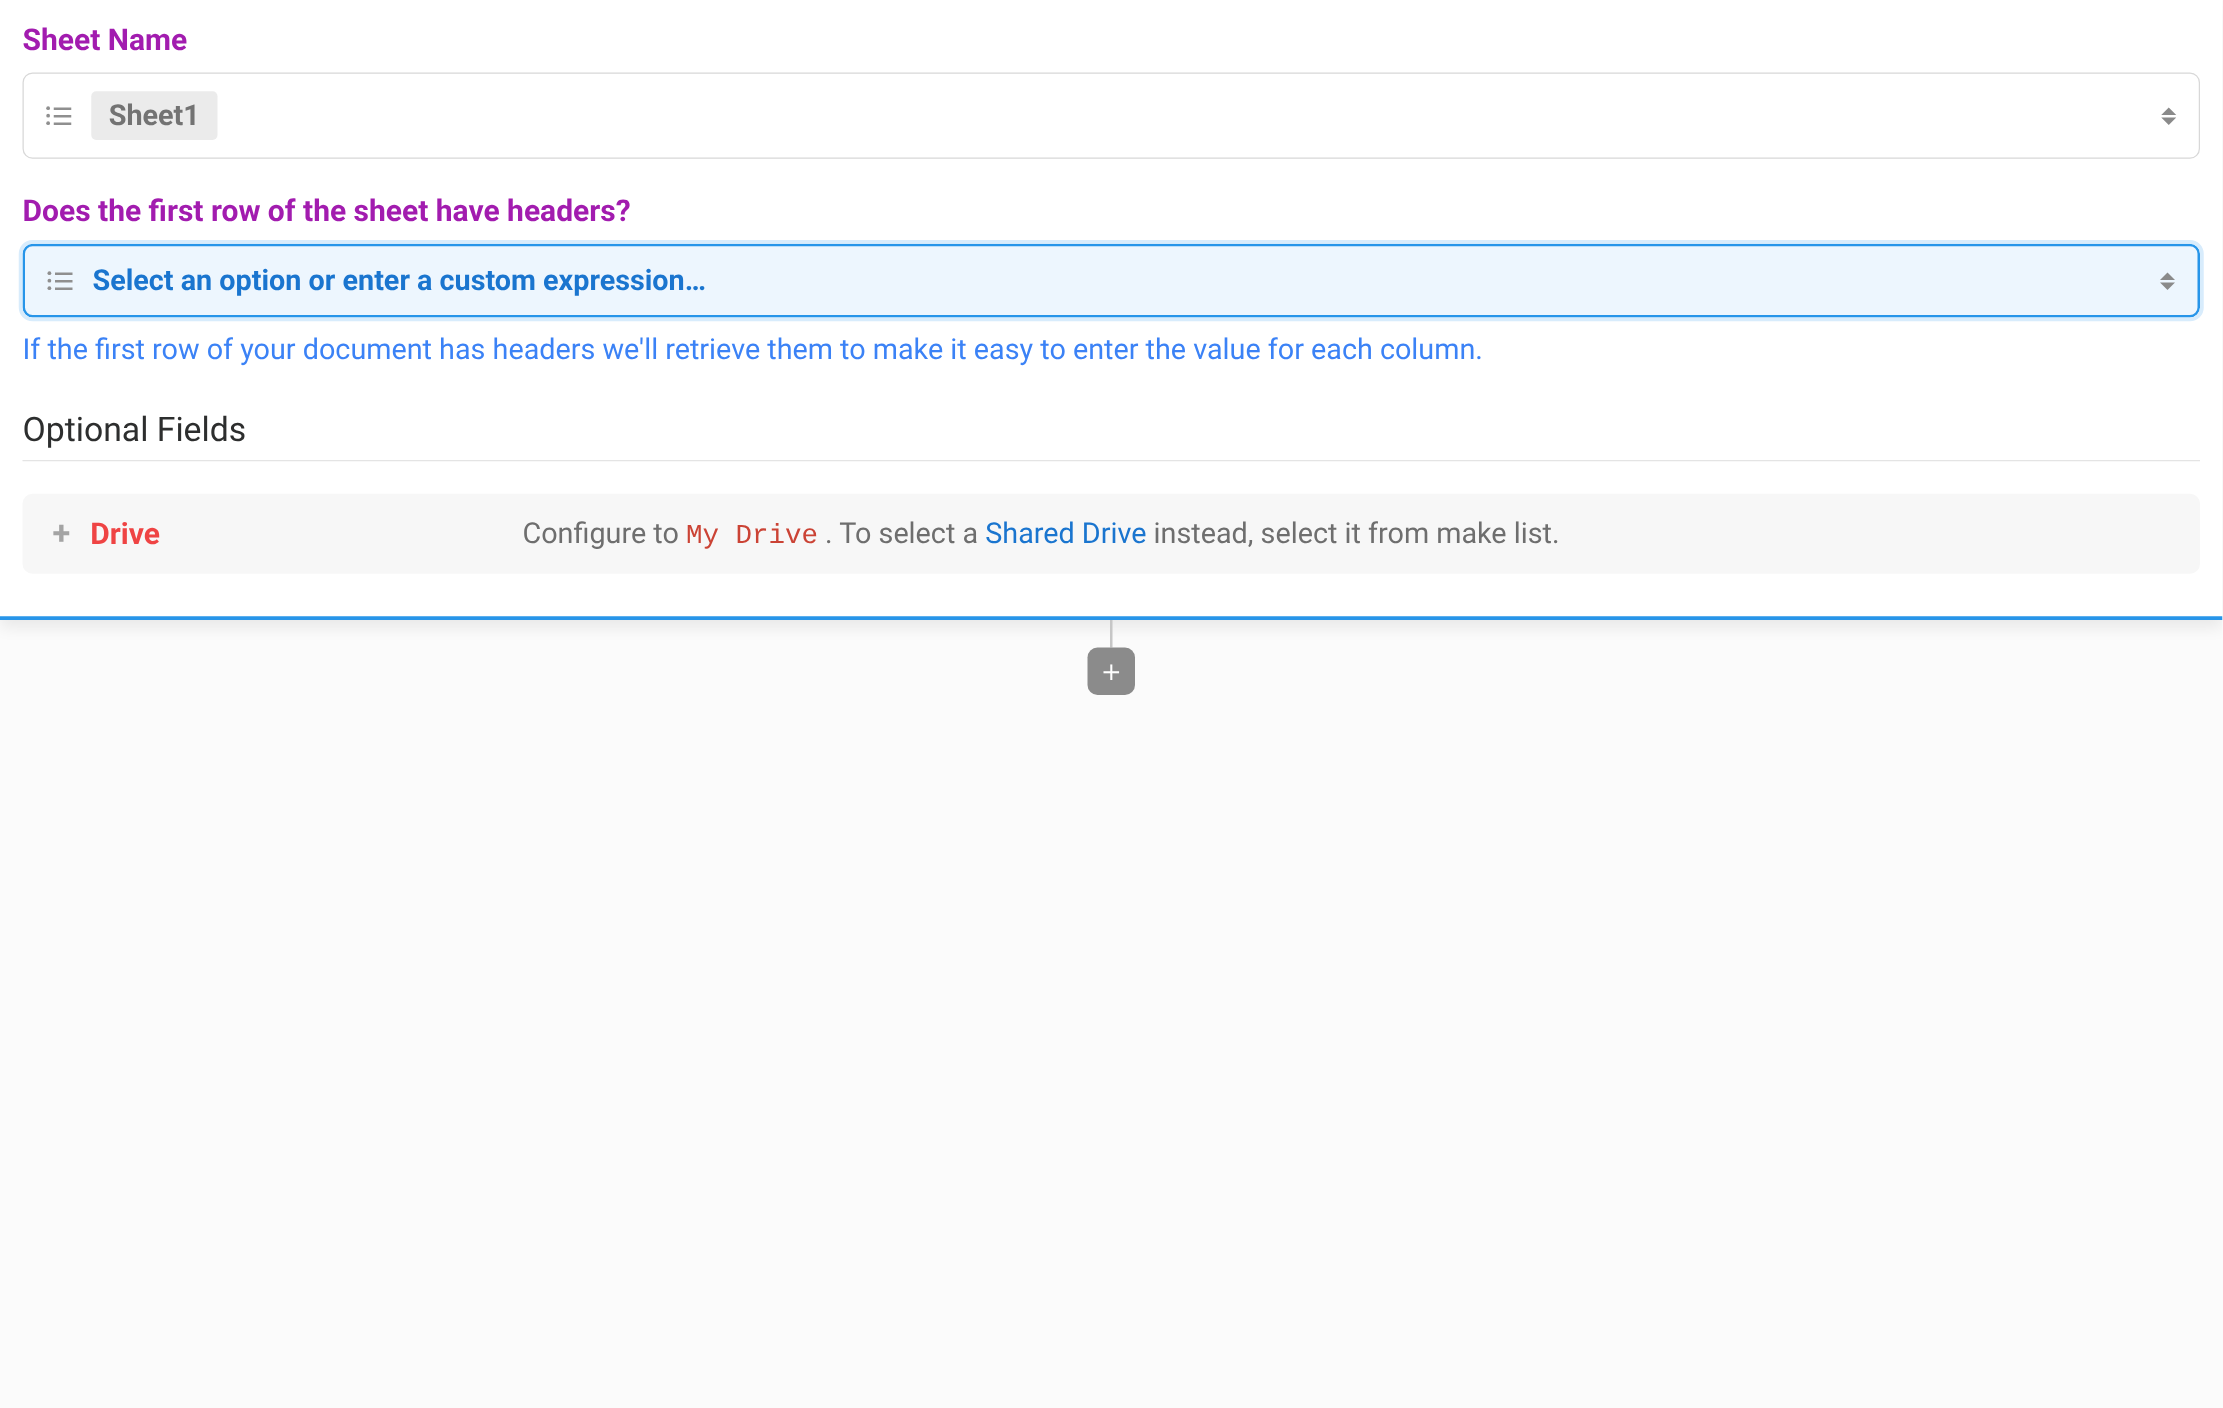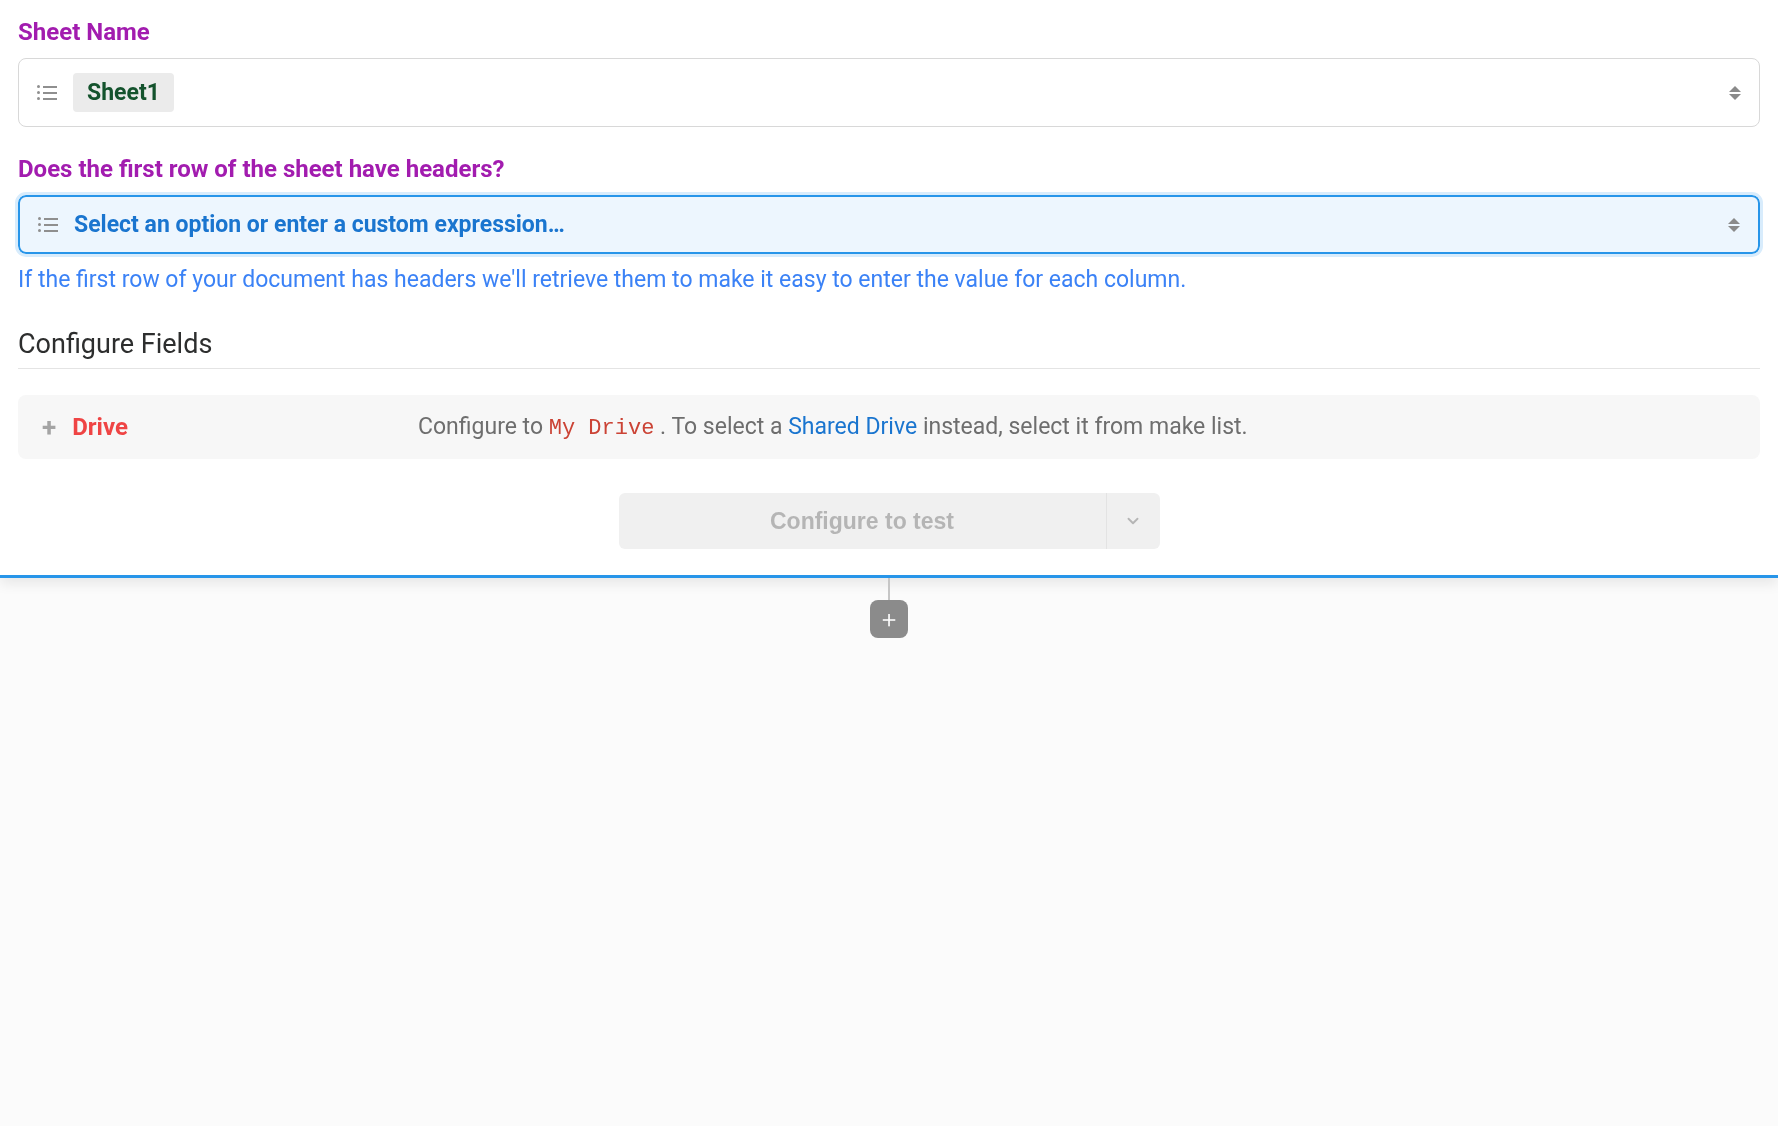--- a/index.html
+++ b/index.html
@@ -64,21 +64,21 @@
       width: 14px;
       height: 2px;
       background: #8f8f8f;
     }
     .chip {
       background: #ebebeb;
       border-radius: 4px;
       padding: 6px 14px;
       font-weight: 700;
       font-size: 23px;
-      color: #14532d;
+      color: #737373;
     }
     .select-chevrons {
       display: flex;
       flex-direction: column;
       gap: 2px;
     }
     .chev-up, .chev-down {
       width: 0;
       height: 0;
       border-left: 6px solid transparent;
@@ -269,44 +269,36 @@
       <div class="placeholder-text">Select an option or enter a custom expression…</div>
     </div>
     <div class="select-chevrons">
       <div class="chev-up"></div>
       <div class="chev-down"></div>
     </div>
   </div>
 
   <div class="helper-text">If the first row of your document has headers we'll retrieve them to make it easy to enter the value for each column.</div>
 
-  <div class="optional-heading">Configure Fields</div>
+  <div class="optional-heading">Optional Fields</div>
 
   <div class="optional-row">
     <div class="optional-left">
       <div class="plus-icon">+</div>
       <div class="drive-label">Drive</div>
     </div>
     <div class="drive-desc">
       <span>Configure to </span>
       <span class="code-text">My Drive</span>
       <span> . To select a </span>
       <span class="link-text">Shared Drive</span>
       <span> instead, select it from make list.</span>
     </div>
   </div>
 
-  <button class="configure-btn" disabled="">
-    <div class="configure-main">Configure to test</div>
-    <div class="configure-dropdown">
-      <svg class="configure-chev" viewBox="0 0 24 24" fill="none" stroke="#b5b5b5" stroke-width="2.5" stroke-linecap="round" stroke-linejoin="round">
-        <polyline points="6 9 12 15 18 9"></polyline>
-      </svg>
-    </div>
-  </button>
 
 </div>
 
 <div class="connector">
   <div class="connector-line"></div>
   <div class="add-step-btn">
     <div class="add-step-plus">＋</div>
   </div>
 </div>
 

